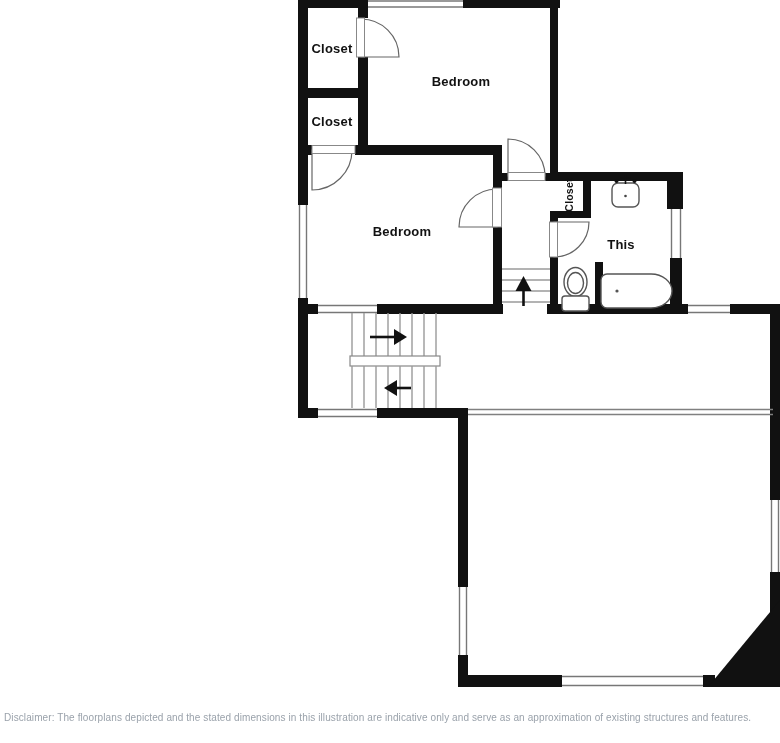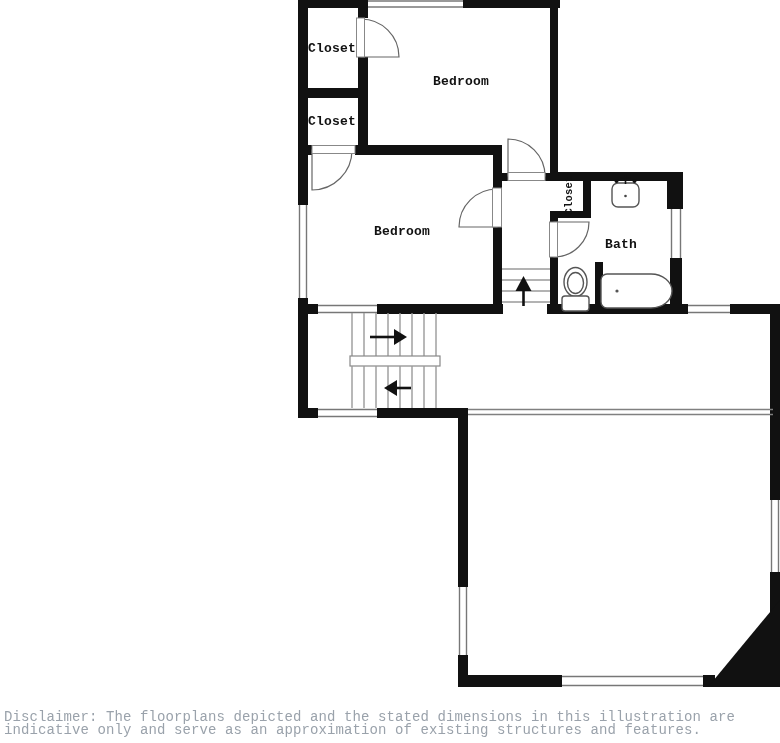--- a/index.html
+++ b/index.html
@@ -1,35 +1,35 @@
 <!DOCTYPE html>
 <html style="--wall: #111111; --line: #777777; --tread: #9a9a9a; --disc: #9aa2ab;"><head>
 <meta charset="utf-8">
 <style>
   :root{
     --wall:#111111; --line:#777777; --tread:#9a9a9a; --disc:#9aa2ab; --ink:#111111;
   }
   html,body{margin:0;padding:0;background:#ffffff;}
   #stage{position:relative;width:780px;height:743px;background:#ffffff;overflow:hidden;
-         font-family:Liberation Mono, monospace;}
+         font-family:Liberation Sans, sans-serif;}
   svg{position:absolute;left:0;top:0;}
   .w{fill:var(--wall);}
   .wl{stroke:var(--line);stroke-width:1.4;}
   .edge{stroke:#808080;stroke-width:1.3;}
   .tl{stroke:var(--tread);stroke-width:1.4;}
   .door{fill:#ffffff;stroke:#666666;stroke-width:1.2;}
   .leaf{fill:#ffffff;stroke:#888888;stroke-width:1;}
   .fx{fill:#ffffff;stroke:#555555;stroke-width:1.4;}
   .ar{fill:var(--ink);}
   .arl{stroke:var(--ink);stroke-width:2.6;}
   .rail{fill:#ffffff;stroke:#888888;stroke-width:1.2;}
   .rlabel{position:absolute;width:100px;text-align:center;
           font-weight:bold;font-size:13px;color:var(--ink);letter-spacing:.2px;}
   .rlabel.vertical{font-size:10.5px;transform:rotate(-90deg);}
-  #disclaimer{position:absolute;left:4px;top:711px;font-size:14px;line-height:13px;
+  #disclaimer{position:absolute;left:4px;top:711px;font-size:10px;line-height:13px;
               color:var(--disc);letter-spacing:.1px;}
 </style>
 </head>
 <body>
 
 <div id="stage">
 
   <svg width="780" height="743" viewBox="0 0 780 743">
 
     <g shape-rendering="crispEdges">
@@ -201,18 +201,18 @@
       <path class="fx" d="M607,274 H651 A21,17 0 0 1 672,291 A21,17 0 0 1 651,308 H607 A6,6 0 0 1 601,302 V280 A6,6 0 0 1 607,274 Z"></path>
       <circle cx="617" cy="291" r="1.6" fill="#555"></circle>
     </g>
   </svg>
 
   <div class="rlabel" style="left:282px;top:41px;">Closet</div>
   <div class="rlabel" style="left:411px;top:74px;">Bedroom</div>
   <div class="rlabel" style="left:282px;top:114px;">Closet</div>
   <div class="rlabel" style="left:352px;top:224px;">Bedroom</div>
   <div class="rlabel vertical" style="left:519px;top:189px;">Closet</div>
-  <div class="rlabel" style="left:571px;top:237px;">Bath</div>
+  <div class="rlabel" style="left:571px;top:237px;">This</div>
 
   <div id="disclaimer">
     <div>Disclaimer: The floorplans depicted and the stated dimensions in this illustration are indicative only and serve as an approximation of existing structures and features.</div>
   </div>
 </div>
 
 </body></html>

